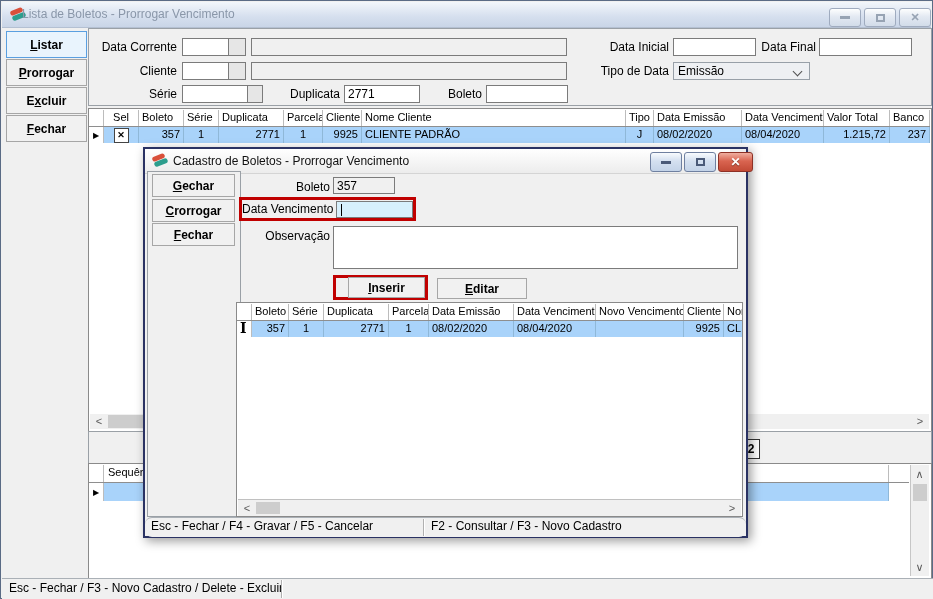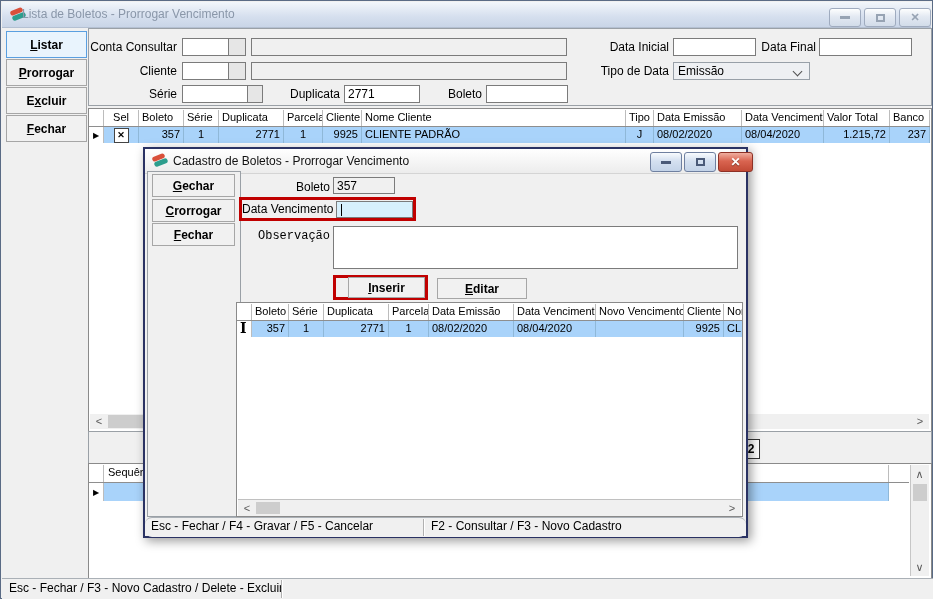--- a/index.html
+++ b/index.html
@@ -103,21 +103,21 @@
     <span><span></span><u>P</u><span>rorrogar</span></span>
   </div>
   <div class="side-btn" style="top:86px;">
     <span><span>E</span><u>x</u><span>cluir</span></span>
   </div>
   <div class="side-btn" style="top:114px;">
     <span><span></span><u>F</u><span>echar</span></span>
   </div>
 
   <div class="panel" style="left:87px;top:27px;width:842px;height:76px;">
-    <div class="lbl" style="left:0;top:11px;width:88px;">Conta Consultar</div>
+    <div class="lbl" style="left:0;top:11px;width:88px;">Data Corrente</div>
     <div class="fld" style="left:93px;top:9px;width:47px;"></div>
     <div class="lookup" style="left:139px;top:9px;width:18px;"></div>
     <div class="fld ro" style="left:162px;top:9px;width:316px;"></div>
     <div class="lbl" style="left:490px;top:11px;width:90px;">Data Inicial</div>
     <div class="fld" style="left:584px;top:9px;width:83px;"></div>
     <div class="lbl" style="left:637px;top:11px;width:90px;">Data Final</div>
     <div class="fld" style="left:730px;top:9px;width:93px;"></div>
 
     <div class="lbl" style="left:0;top:35px;width:88px;">Cliente</div>
     <div class="fld" style="left:93px;top:33px;width:47px;"></div>
@@ -240,21 +240,21 @@
   <div class="fld ro" style="left:188px;top:28px;width:62px;height:17px;">357</div>
 
   <div class="redbox" style="left:94px;top:48px;width:177px;height:24px;display:flex;align-items:center;">
     <div style="width:90px;text-align:right;padding-right:4px;white-space:nowrap;">Data Vencimento</div>
     <div style="position:relative;width:79px;height:17px;background:#d7f0fc;border:1px solid #7b7b7b;box-sizing:border-box;">
       <span></span>
       <i class="caret"></i>
     </div>
   </div>
 
-  <div class="lbl" style="left:60px;top:80px;width:125px;font-family:Liberation Mono, monospace;">Observação</div>
+  <div class="lbl" style="left:60px;top:80px;width:125px;">Observação</div>
   <div class="fld" style="left:188px;top:77px;width:405px;height:43px;"></div>
 
   <div class="redbox" style="left:188px;top:126px;width:95px;height:25px;display:flex;align-items:center;justify-content:center;padding-left:12px;">
     <div class="m-btn" style="position:relative;width:87px;height:19px;">
       <span><span></span><u>I</u><span>nserir</span></span>
     </div>
   </div>
   <div class="m-btn" style="left:292px;top:129px;width:88px;height:19px;">
     <span><span></span><u>E</u><span>ditar</span></span>
   </div>

